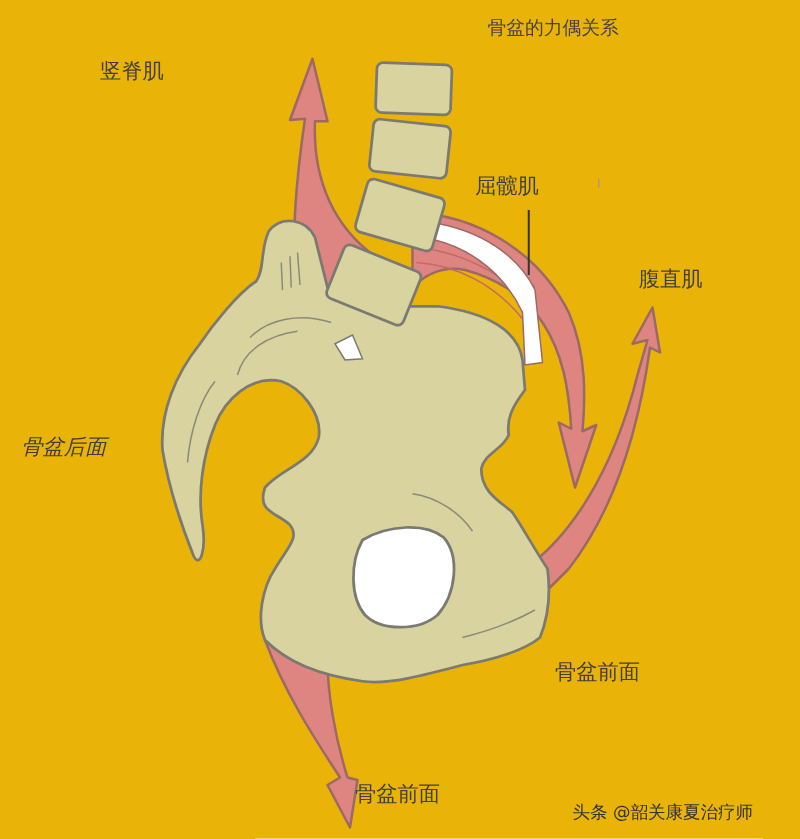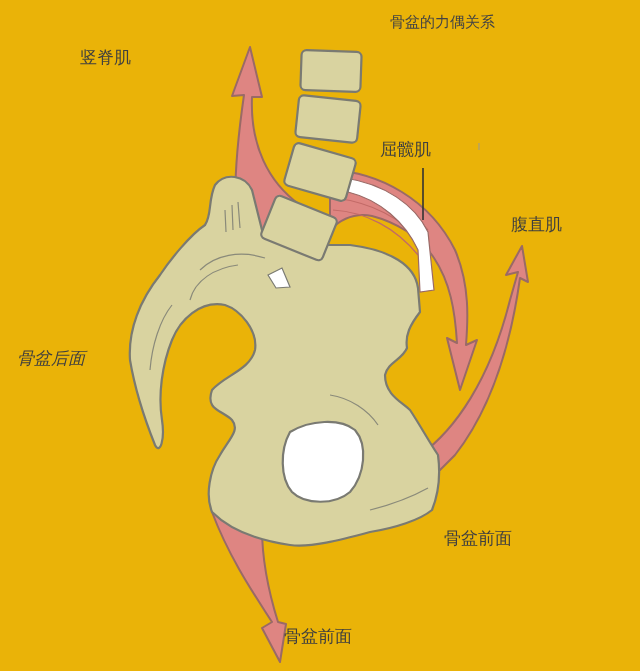--- a/index.html
+++ b/index.html
@@ -90,13 +90,14 @@
     <line x1="479" y1="143" x2="479" y2="150" stroke="#999" stroke-width="1"></line>
   </svg>
 
   <div class="label lbl-sm" style="left:390px; top:15px;">骨盆的力偶关系</div>
   <div class="label lbl-md" style="left:80px; top:49px;">竖脊肌</div>
   <div class="label lbl-md" style="left:380px; top:141px;">屈髋肌</div>
   <div class="label lbl-md" style="left:511px; top:216px;">腹直肌</div>
   <div class="label lbl-md" style="left:17px; top:350px;font-style:italic;">骨盆后面</div>
   <div class="label lbl-md" style="left:444px; top:510px;margin-top:20px;">骨盆前面</div>
   <div class="label lbl-md" style="left:284px; top:628px;">骨盆前面</div>
+  <div class="label watermark" style="left:458px; top:643px;">头条 @韶关康夏治疗师</div>
 </div>
 
 </body></html>

